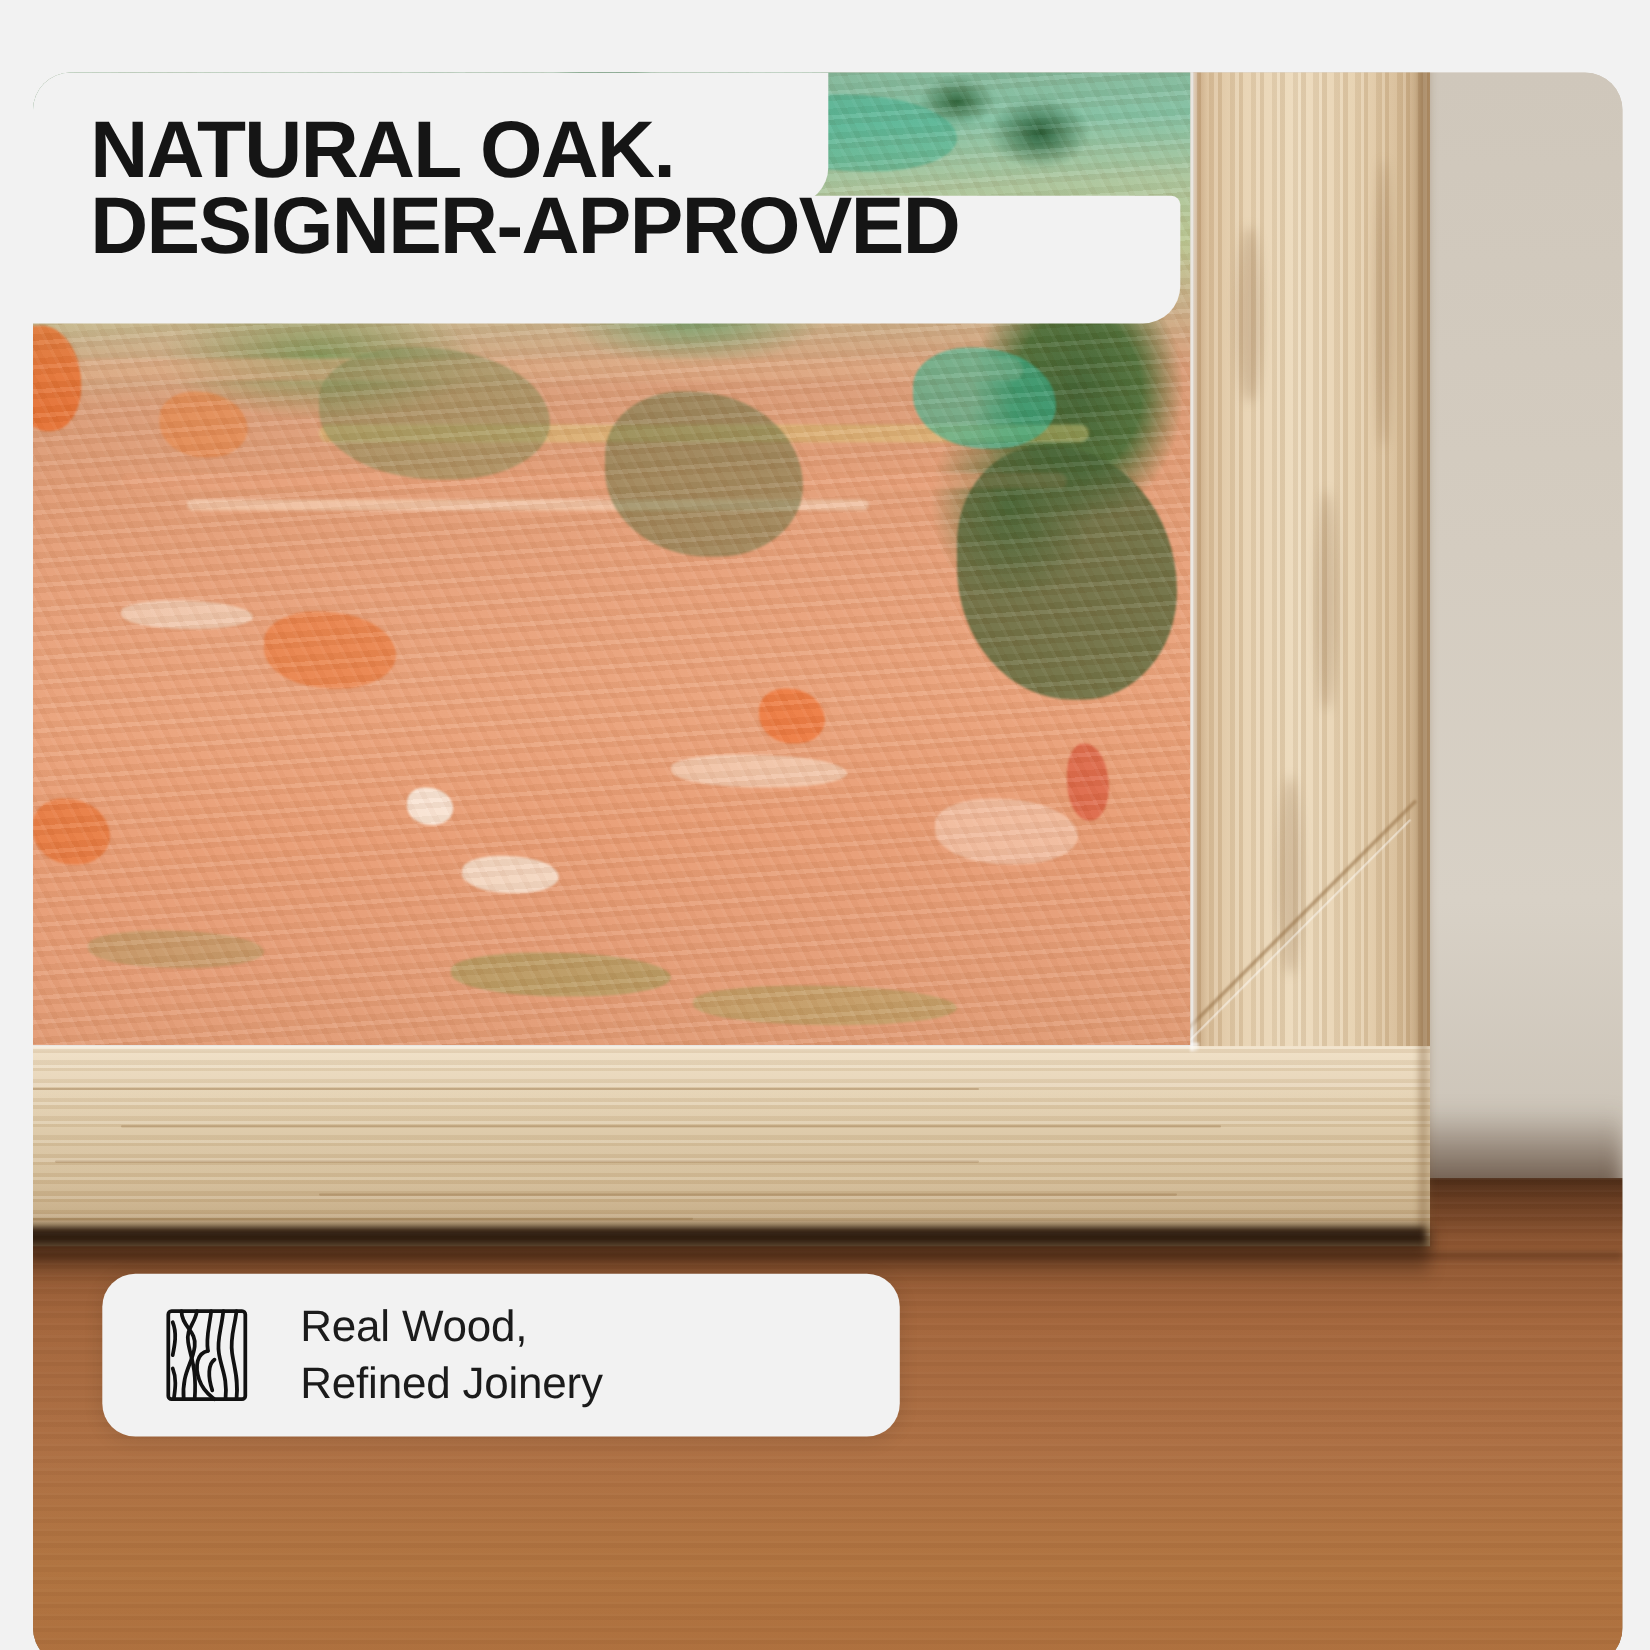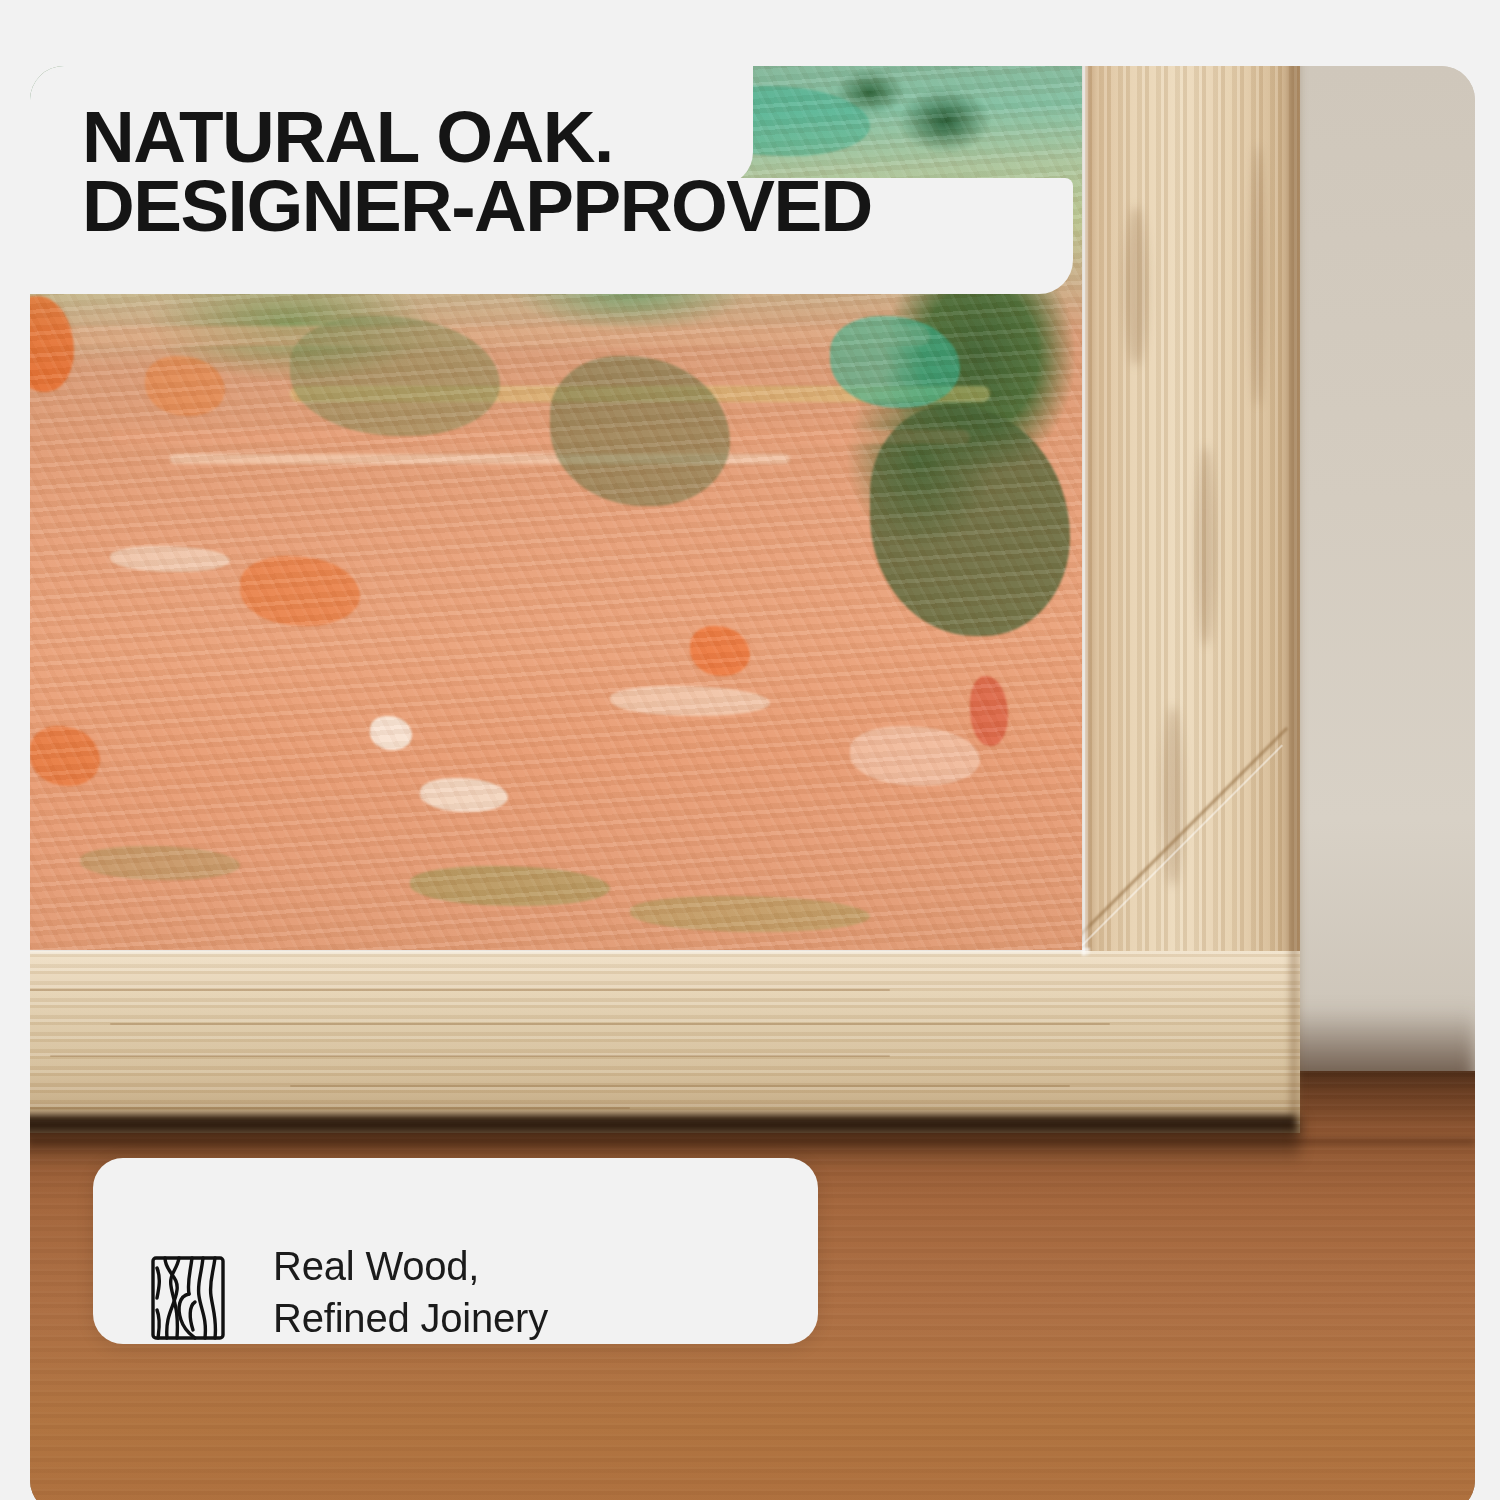--- a/index.html
+++ b/index.html
@@ -202,21 +202,21 @@
 
   
   .badge{
     position:absolute;
     background:#f2f2f2;
     border-radius:30px;
     display:flex; align-items:center; gap:42px;
     padding:0 44px 0 52px;
     box-shadow:0 3px 18px rgba(0,0,0,.10);
   }
-  #badge-wood  { left:63px; top:1092px; width:725px; height:186px;align-items:flex-end; }
+  #badge-wood  { left:63px; top:1092px; width:725px; height:148px; }
   #badge-touch { left:63px; top:1278px; width:725px; height:162px; }
 
   .badge-icon{ flex:0 0 auto; width:86px; height:92px; }
   .badge-text{
     font-size:40px; line-height:1.30; color:#1b1b1b;
     font-family:"Liberation Sans", sans-serif;
     letter-spacing:-.2px; white-space:pre-line; font-weight:400;
   }
 </style>
 </head>

